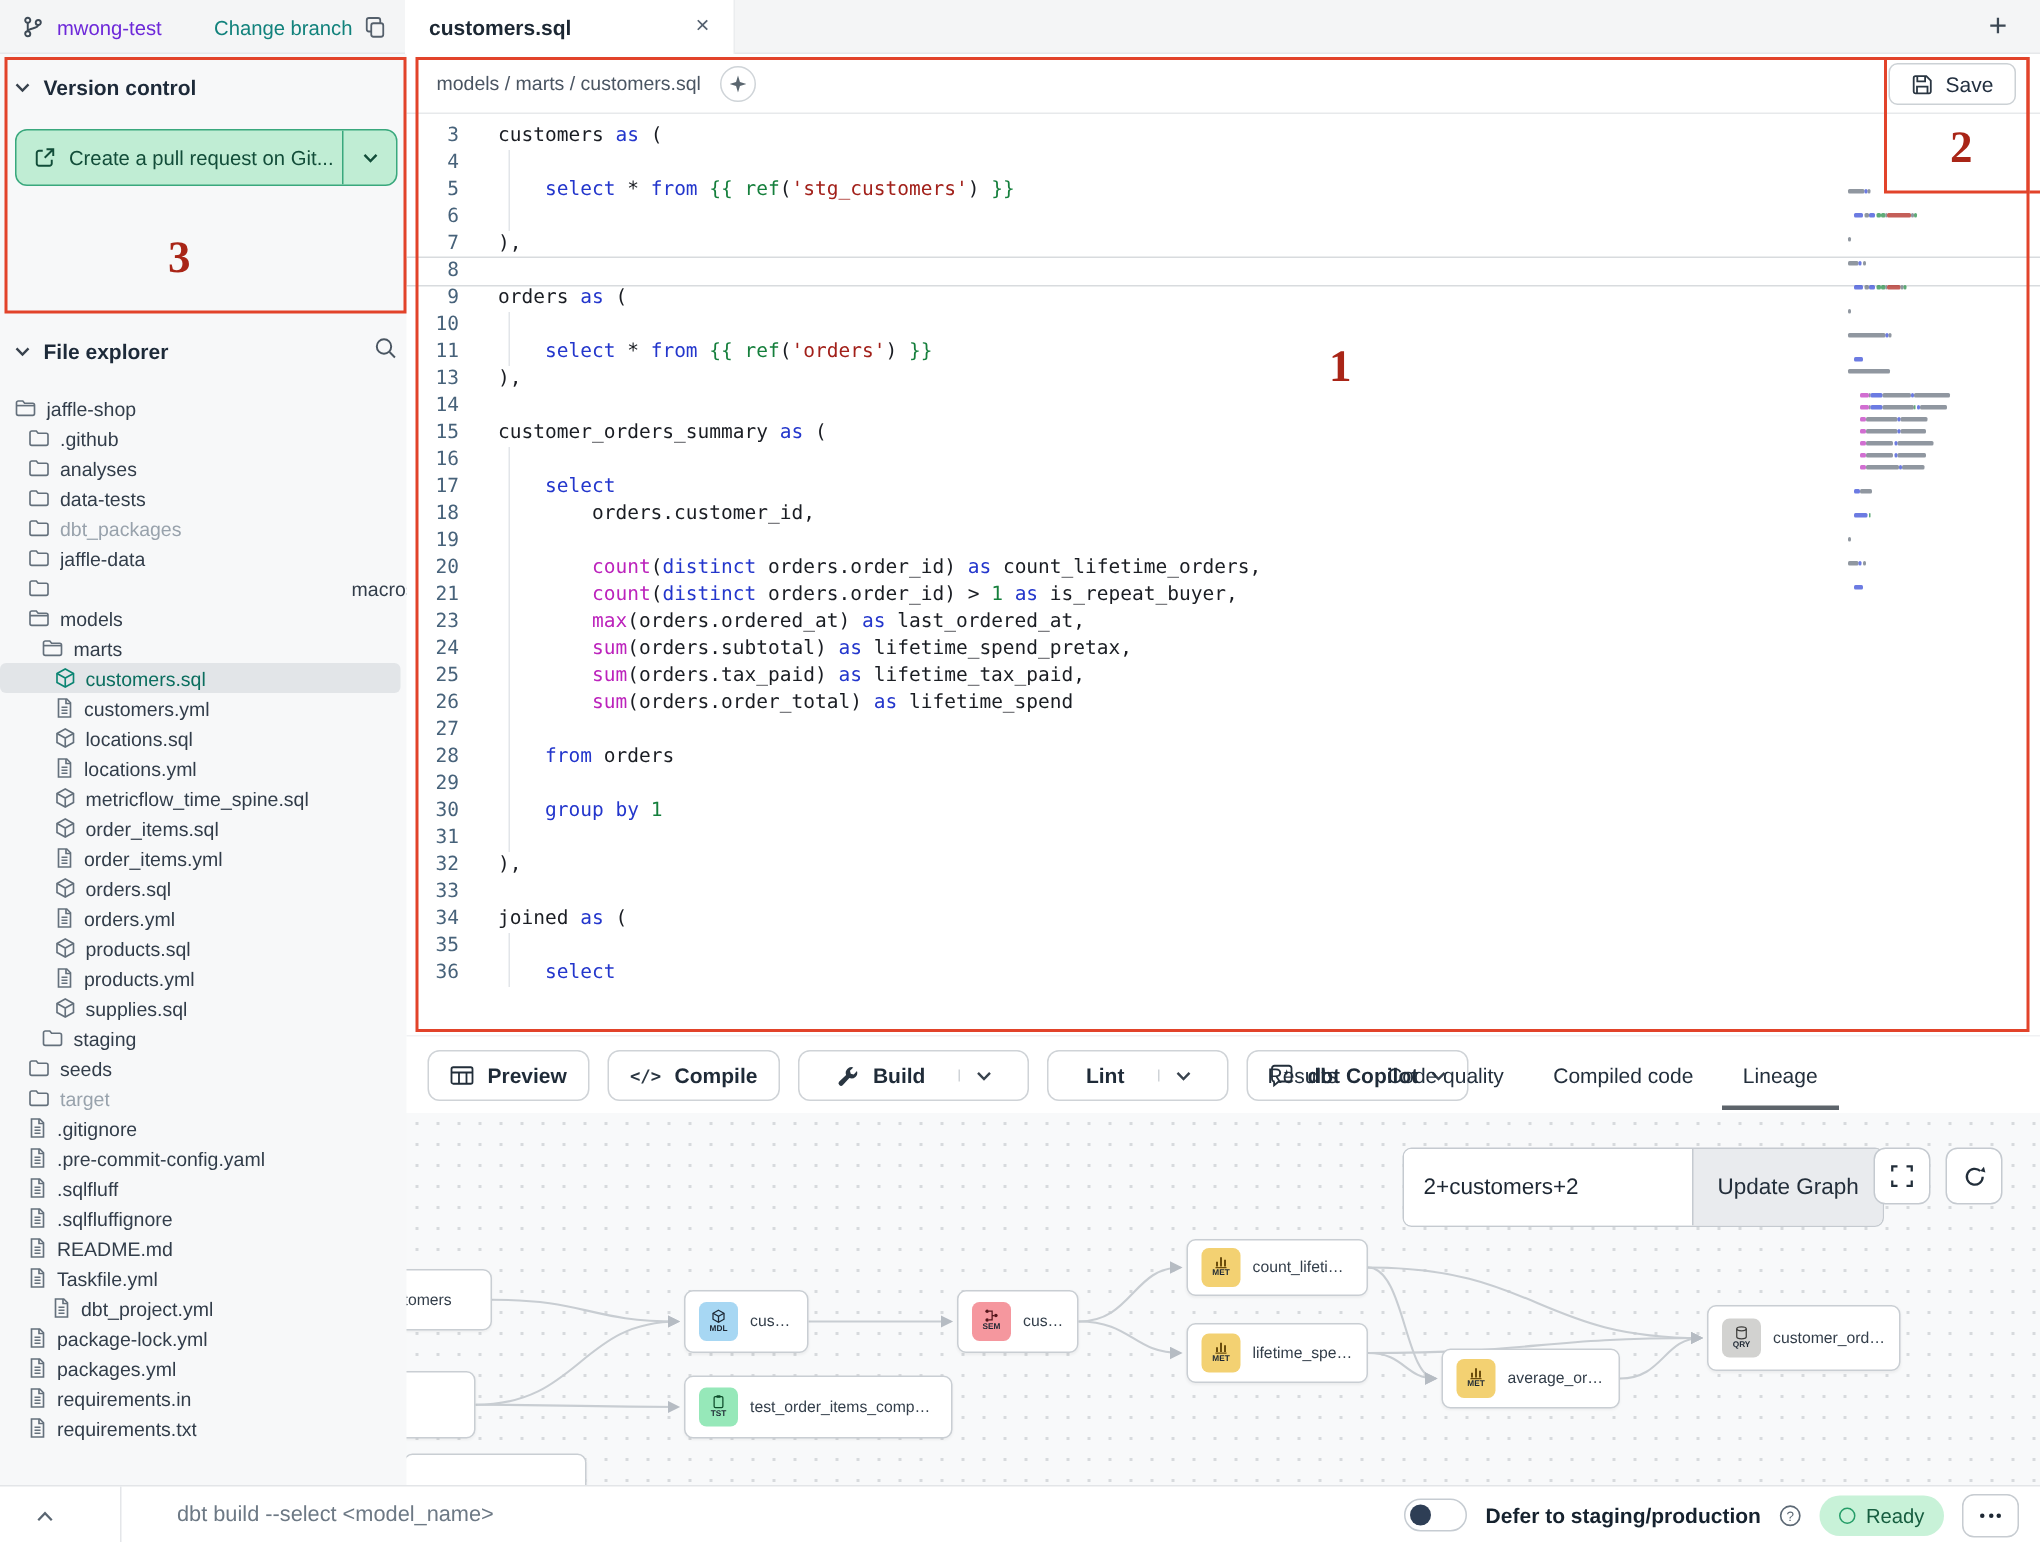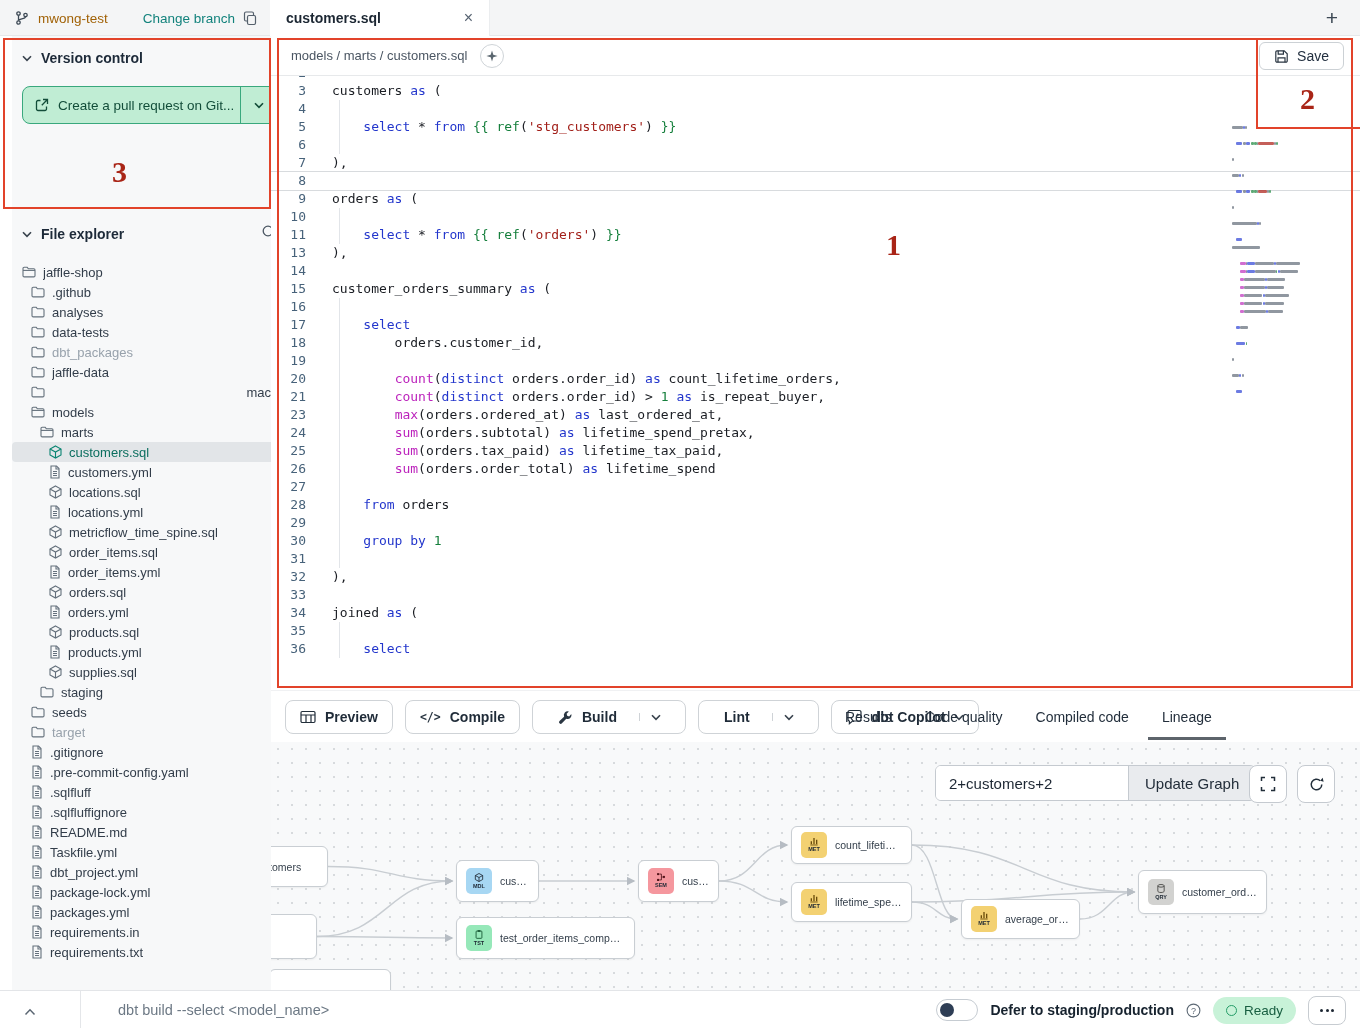--- a/index.html
+++ b/index.html
@@ -4,29 +4,29 @@
 <style>
   * { margin:0; padding:0; box-sizing:border-box; }
   html,body { background:#e9eaec; }
   .app {
     position:relative; width:1360px; height:1028px; background:#fff;
     font-family:"Liberation Sans",sans-serif; overflow:hidden; color:#1d2733;
   }
   
   .topbar { position:absolute; left:0; top:0; right:0; height:36px; background:#f4f5f6; border-bottom:1px solid #e6e8ea; }
   .branch-area { position:absolute; left:0; top:0; width:270px; height:36px; display:flex; align-items:center; padding:0 12px 0 14px; gap:8px; }
-  .branch-name { font-size:13.5px; color:#a16207; flex:1; }
+  .branch-name { font-size:13.5px; color:#6d28d9; flex:1; }
   .change-branch { font-size:13.5px; color:#12827c; cursor:pointer; }
   .copy-ic { display:flex; cursor:pointer; }
   .etab { position:absolute; left:270px; top:0; width:220px; height:36px; background:#fff; display:flex; align-items:center; justify-content:space-between; padding:0 16px; border-right:1px solid #ebedef; }
   .etab-label { font-size:14px; font-weight:bold; color:#1c2733; }
   .etab-close { font-size:16px; color:#566270; cursor:pointer; line-height:1; }
   .newtab { position:absolute; right:14px; top:4px; width:28px; height:28px; display:flex; align-items:center; justify-content:center; font-size:21px; color:#3c4854; cursor:pointer; }
   
-  .sidebar { position:absolute; left:12px; top:36px; width:278px; height:954px; background:#f7f8f9; border-right:1px solid #dfe2e5; }
+  .sidebar { position:absolute; left:0; top:36px; width:278px; height:954px; background:#f7f8f9; border-right:1px solid #dfe2e5; }
   .sec-header { position:absolute; left:10px; display:flex; align-items:center; gap:9px; font-size:14px; font-weight:bold; color:#1d2a39; cursor:pointer; }
   .vc-header { top:14px; }
   .fe-header { top:190px; }
   .fe-search { position:absolute; right:12px; top:188px; cursor:pointer; }
   .pr-btn { position:absolute; left:10px; right:12px; top:50px; height:38px; display:flex; background:#c0edd4; border:1px solid #39a87d; border-radius:8px; color:#124d39; overflow:hidden; cursor:pointer; }
   .pr-main { flex:1; display:flex; align-items:center; gap:9px; padding:0 12px; font-size:13.5px; white-space:nowrap; overflow:hidden; }
   .pr-caret { width:36px; display:flex; align-items:center; justify-content:center; border-left:1px solid #39a87d; color:#124d39; }
   .tree { position:absolute; left:0; right:0; top:226px; }
   .tree-row { height:20px; display:flex; align-items:center; gap:7px; font-size:13px; color:#323d4a; cursor:pointer; }
   .tree-row .ticon { display:flex; color:#64707c; flex:none; }
@@ -63,21 +63,21 @@
   .rtab.active::after { content:''; position:absolute; left:-14px; right:-14px; bottom:3px; height:3px; background:#5d646b; }
   
   .lineage-pane { position:absolute; left:271px; top:742px; right:0; height:248px; background:#f8f9fa; overflow:hidden;
     background-image:radial-gradient(circle,#d7dadd 1px,transparent 1.3px); background-size:14px 14px; }
   .edges-svg { position:absolute; left:0; top:0; width:1089px; height:248px; }
   .edge { fill:none; stroke:#c8cdd2; stroke-width:1.4; }
   .lnode { position:absolute; display:flex; align-items:center; justify-content:center; gap:8px; padding:0 9px; background:#fff; border:1px solid #c9ced3; border-radius:6px; box-shadow:0 1px 2px rgba(0,0,0,.05); cursor:pointer; }
   .nbadge { width:26px; height:26px; border-radius:5px; display:flex; flex-direction:column; align-items:center; justify-content:center; flex:none; }
   .nbadge em { font-style:normal; font-size:5.5px; font-weight:bold; line-height:1.4; color:#1d2733; }
   .nlabel { font-size:10.5px; color:#333e4a; white-space:nowrap; overflow:hidden; text-overflow:ellipsis; }
-  .lin-controls { position:absolute; left:664px; top:23px; display:flex; height:36px; border:1px solid #c5cad0; border-radius:6px; background:#fff; overflow:hidden; }
+  .lin-controls { position:absolute; left:664px; top:23px; display:flex; height:53px; border:1px solid #c5cad0; border-radius:6px; background:#fff; overflow:hidden; }
   .lin-input { border:none; outline:none; width:192px; padding:0 13px; font-size:15px; color:#1d2733; font-family:"Liberation Sans",sans-serif; }
   .lin-update { display:flex; align-items:center; padding:0 16px; background:#e9ebee; border-left:1px solid #c5cad0; font-size:15px; color:#232e3a; cursor:pointer; }
   .sq-btn { position:absolute; top:23px; width:38px; height:38px; background:#fff; border:1px solid #c5cad0; border-radius:8px; display:flex; align-items:center; justify-content:center; cursor:pointer; }
   .fs-btn { left:978px; } .rf-btn { left:1026px; }
   
   .statusbar { position:absolute; left:0; right:0; bottom:0; height:38px; background:#fff; border-top:1px solid #e3e5e8; }
   .sb-caret { position:absolute; left:24px; top:11px; cursor:pointer; }
   .sb-div { position:absolute; left:80px; top:0; bottom:0; border-left:1px solid #e4e6e9; }
   .cmd-input { position:absolute; left:118px; top:6px; width:560px; height:26px; border:none; outline:none; font-size:14.5px; color:#2a3642; background:transparent; font-family:"Liberation Sans",sans-serif; }
   .cmd-input::placeholder { color:#6d7985; }
@@ -425,21 +425,21 @@
         </div>
         <div class="tree-row" style="padding-left: 19px;">
           <span class="ticon">
             <svg width="12" height="14" viewBox="0 0 12 14" fill="none" stroke="currentColor" stroke-width="1.1">
               <path d="M2 1h5.5L10 3.5V13H2Z"></path>
               <path d="M7 1v3h3M4 6.5h4M4 8.5h4M4 10.5h4"></path>
             </svg>
           </span>
           <span class="tlabel">Taskfile.yml</span>
         </div>
-        <div class="tree-row" style="padding-left: 19px;">
+        <div class="tree-row" style="padding-left: 35px;">
           <span class="ticon">
             <svg width="12" height="14" viewBox="0 0 12 14" fill="none" stroke="currentColor" stroke-width="1.1">
               <path d="M2 1h5.5L10 3.5V13H2Z"></path>
               <path d="M7 1v3h3M4 6.5h4M4 8.5h4M4 10.5h4"></path>
             </svg>
           </span>
           <span class="tlabel">dbt_project.yml</span>
         </div>
         <div class="tree-row" style="padding-left: 19px;">
           <span class="ticon">

